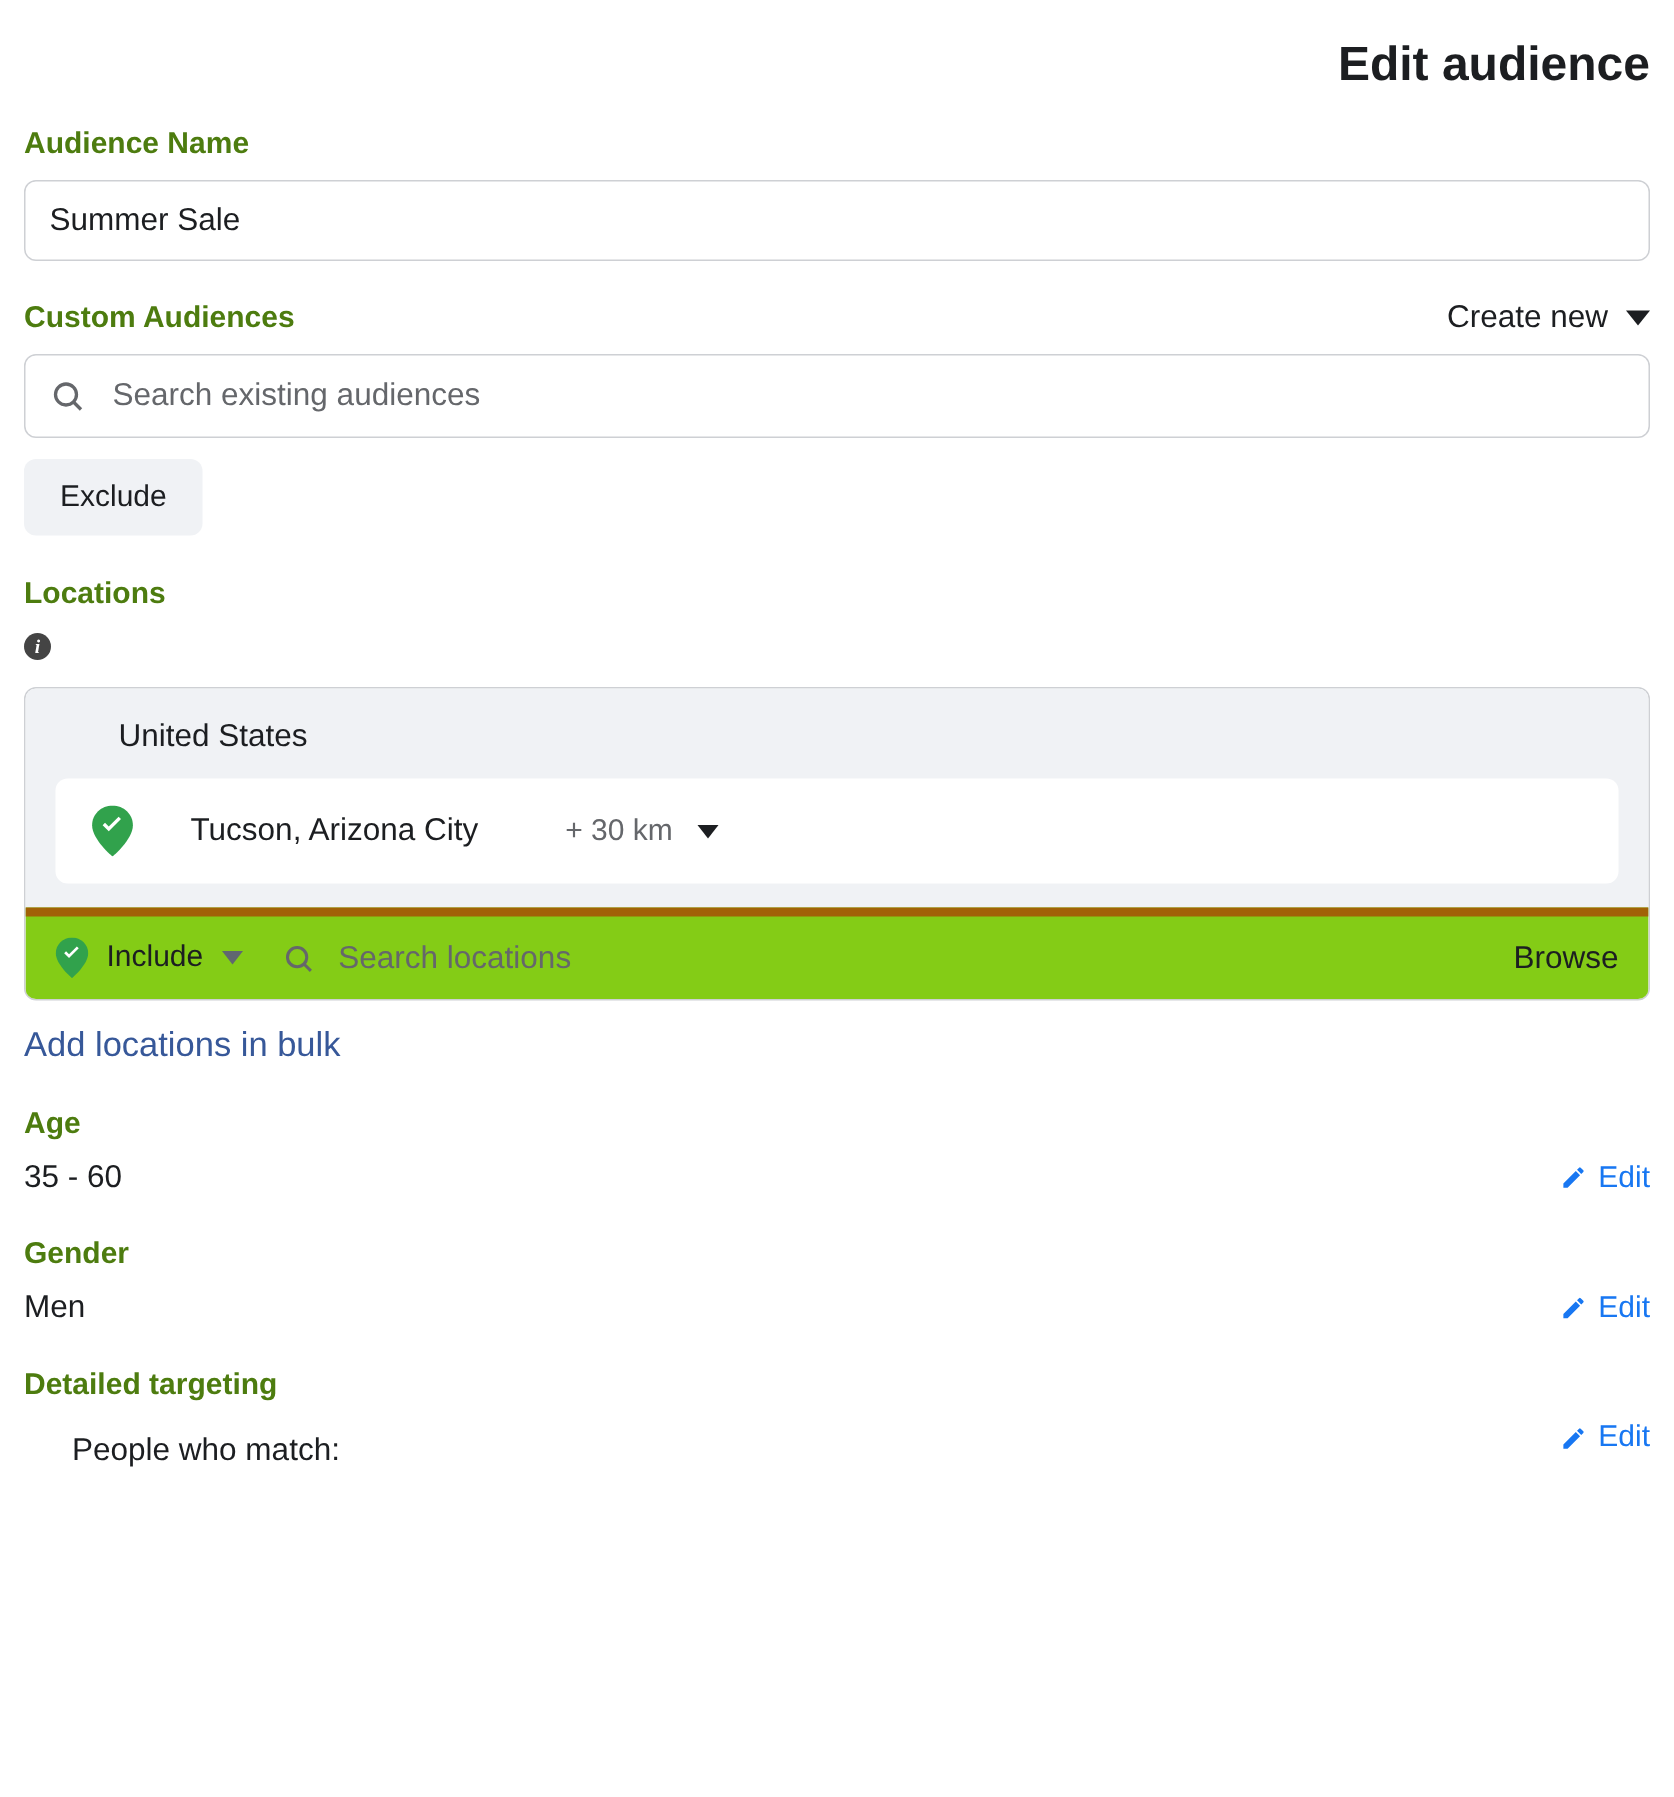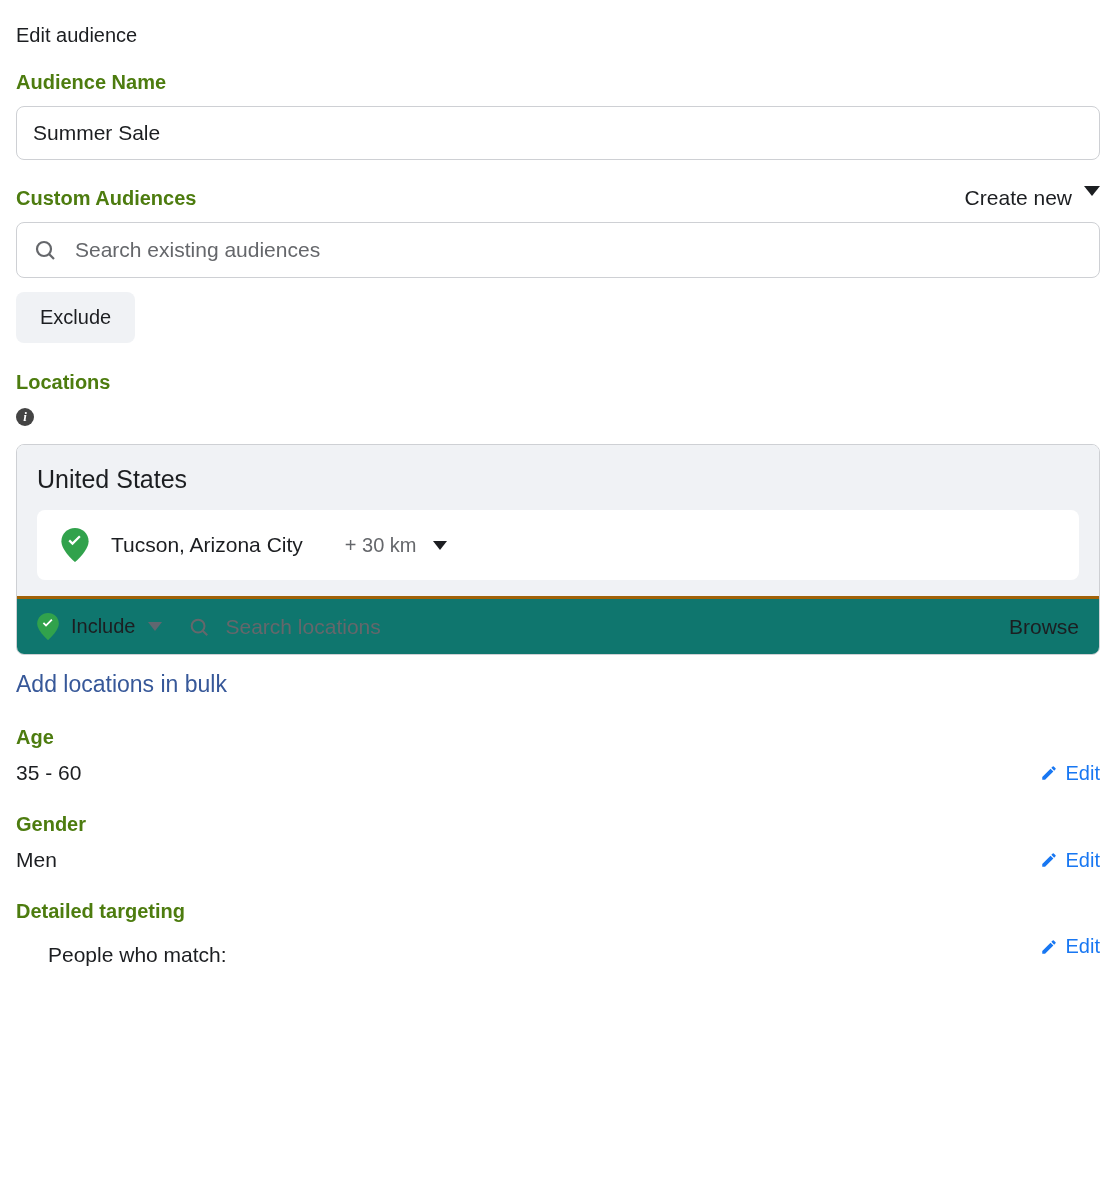--- a/index.html
+++ b/index.html
@@ -6,23 +6,24 @@
   body {
     margin: 0;
     padding: 16px;
     font-family: -apple-system, BlinkMacSystemFont, "Segoe UI", Helvetica, Arial, sans-serif;
     color: #1c1e21;
     background: #fff;
     width: 1116px;
     font-size: 20px;
   }
   .page-title {
-    font-size: 20px;
-    font-weight: 400;
+    font-size: 32px;
+    font-weight: 700;
     margin: 8px 0 24px 0;
+    text-align: right;
   }
   .section-label {
     font-size: 20px;
     font-weight: 700;
     color: #4d7c0f;
     margin: 18px 0 12px 0;
   }
   .text-input-box {
     width: 100%;
     border: 1px solid #ced0d4;
@@ -34,20 +35,21 @@
     outline: none;
   }
   .row-header {
     display: flex;
     justify-content: space-between;
     align-items: center;
     margin: 26px 0 12px 0;
   }
   .create-new {
     display: flex;
+    align-items: center;
     gap: 12px;
     font-size: 21px;
     color: #1c1e21;
     cursor: pointer;
   }
   .caret-down {
     width: 0; height: 0;
     border-left: 8px solid transparent;
     border-right: 8px solid transparent;
     border-top: 10px solid #1c1e21;
@@ -116,49 +118,50 @@
     width: 100%;
     border: 1px solid #ced0d4;
     border-radius: 8px;
     overflow: hidden;
   }
   .loc-group {
     background: #f0f2f5;
     padding: 20px 20px 16px 20px;
   }
   .loc-country {
-    font-size: 25px;
+    font-size: 21px;
     color: #1c1e21;
     margin-bottom: 16px;
+    margin-left: 42px;
   }
   .loc-item {
     background: #fff;
     border-radius: 8px;
     padding: 18px 24px;
     display: flex;
     align-items: center;
-    gap: 22px;
+    gap: 38px;
   }
   .loc-name { font-size: 21px; }
   .loc-radius {
     color: #65676b;
     font-size: 20px;
     display: flex;
     align-items: center;
     gap: 16px;
     margin-left: 20px;
     cursor: pointer;
   }
   .loc-search-row {
     display: flex;
     align-items: center;
     padding: 14px 20px;
     gap: 14px;
-    background: #0f766e;
-    border-top: 3px solid #a16207;
+    background: #84cc16;
+    border-top: 6px solid #a16207;
   }
   .include-pill {
     display: flex;
     align-items: center;
     gap: 12px;
     font-size: 20px;
     color: #1c1e21;
     cursor: pointer;
   }
   .loc-search-row input {

